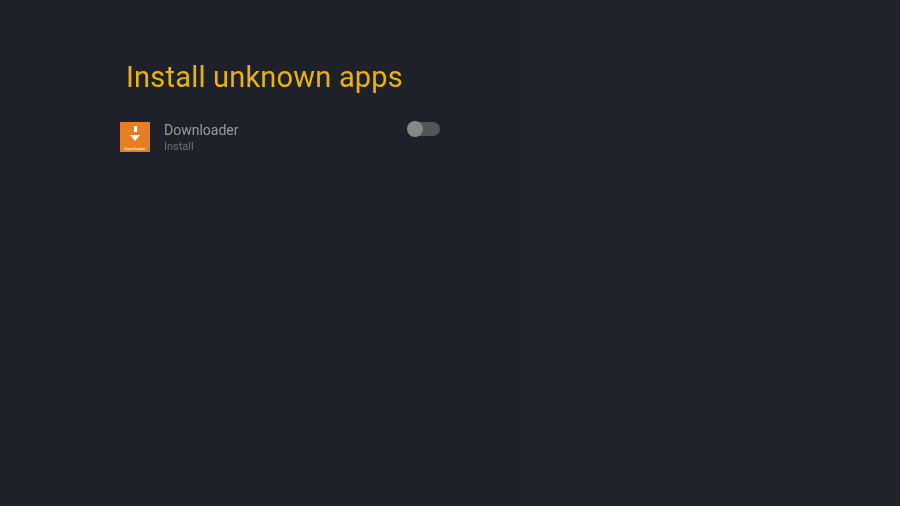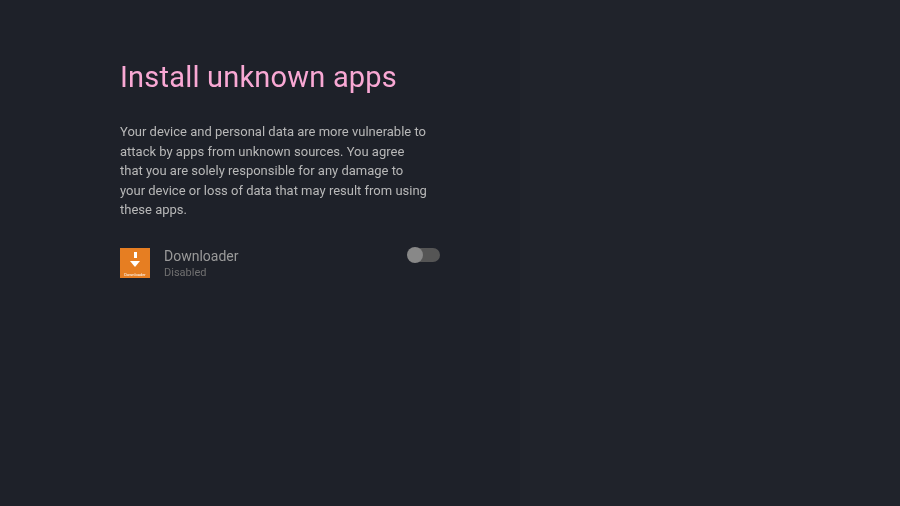--- a/index.html
+++ b/index.html
@@ -16,23 +16,24 @@
       overflow: hidden;
       position: relative;
     }
     .content {
       padding: 60px 0 0 120px;
       width: 430px;
     }
     .page-title {
       font-size: 29px;
       font-weight: 400;
-      color: #f9a8d4;
+      color: #eab308;
       margin-bottom: 28px;
       letter-spacing: 0.2px;
+      margin-left: 6px;
     }
     .description {
       font-size: 13px;
       line-height: 1.5;
       color: #b8b8b8;
       margin-bottom: 28px;
       max-width: 310px;
     }
     .app-row {
       display: flex;
@@ -115,29 +116,28 @@
       background: #20232b;
     }
   </style>
 </head>
 <body>
 
 <div class="right-panel-edge"></div>
 
 <div class="content">
   <h1 class="page-title">Install unknown apps</h1>
-  <p class="description">Your device and personal data are more vulnerable to attack by apps from unknown sources. You agree that you are solely responsible for any damage to your device or loss of data that may result from using these apps.</p>
 
   <div class="app-row">
     <div class="app-icon">
       <div class="app-icon-stem"></div>
       <div class="app-icon-arrow"></div>
       <div class="app-icon-label">Downloader</div>
     </div>
     <div class="app-info">
       <div class="app-name">Downloader</div>
-      <div class="app-status">Disabled</div>
+      <div class="app-status">Install</div>
     </div>
     <div class="toggle-switch">
       <div class="toggle-knob"></div>
     </div>
   </div>
 </div>
 
 </body></html>

